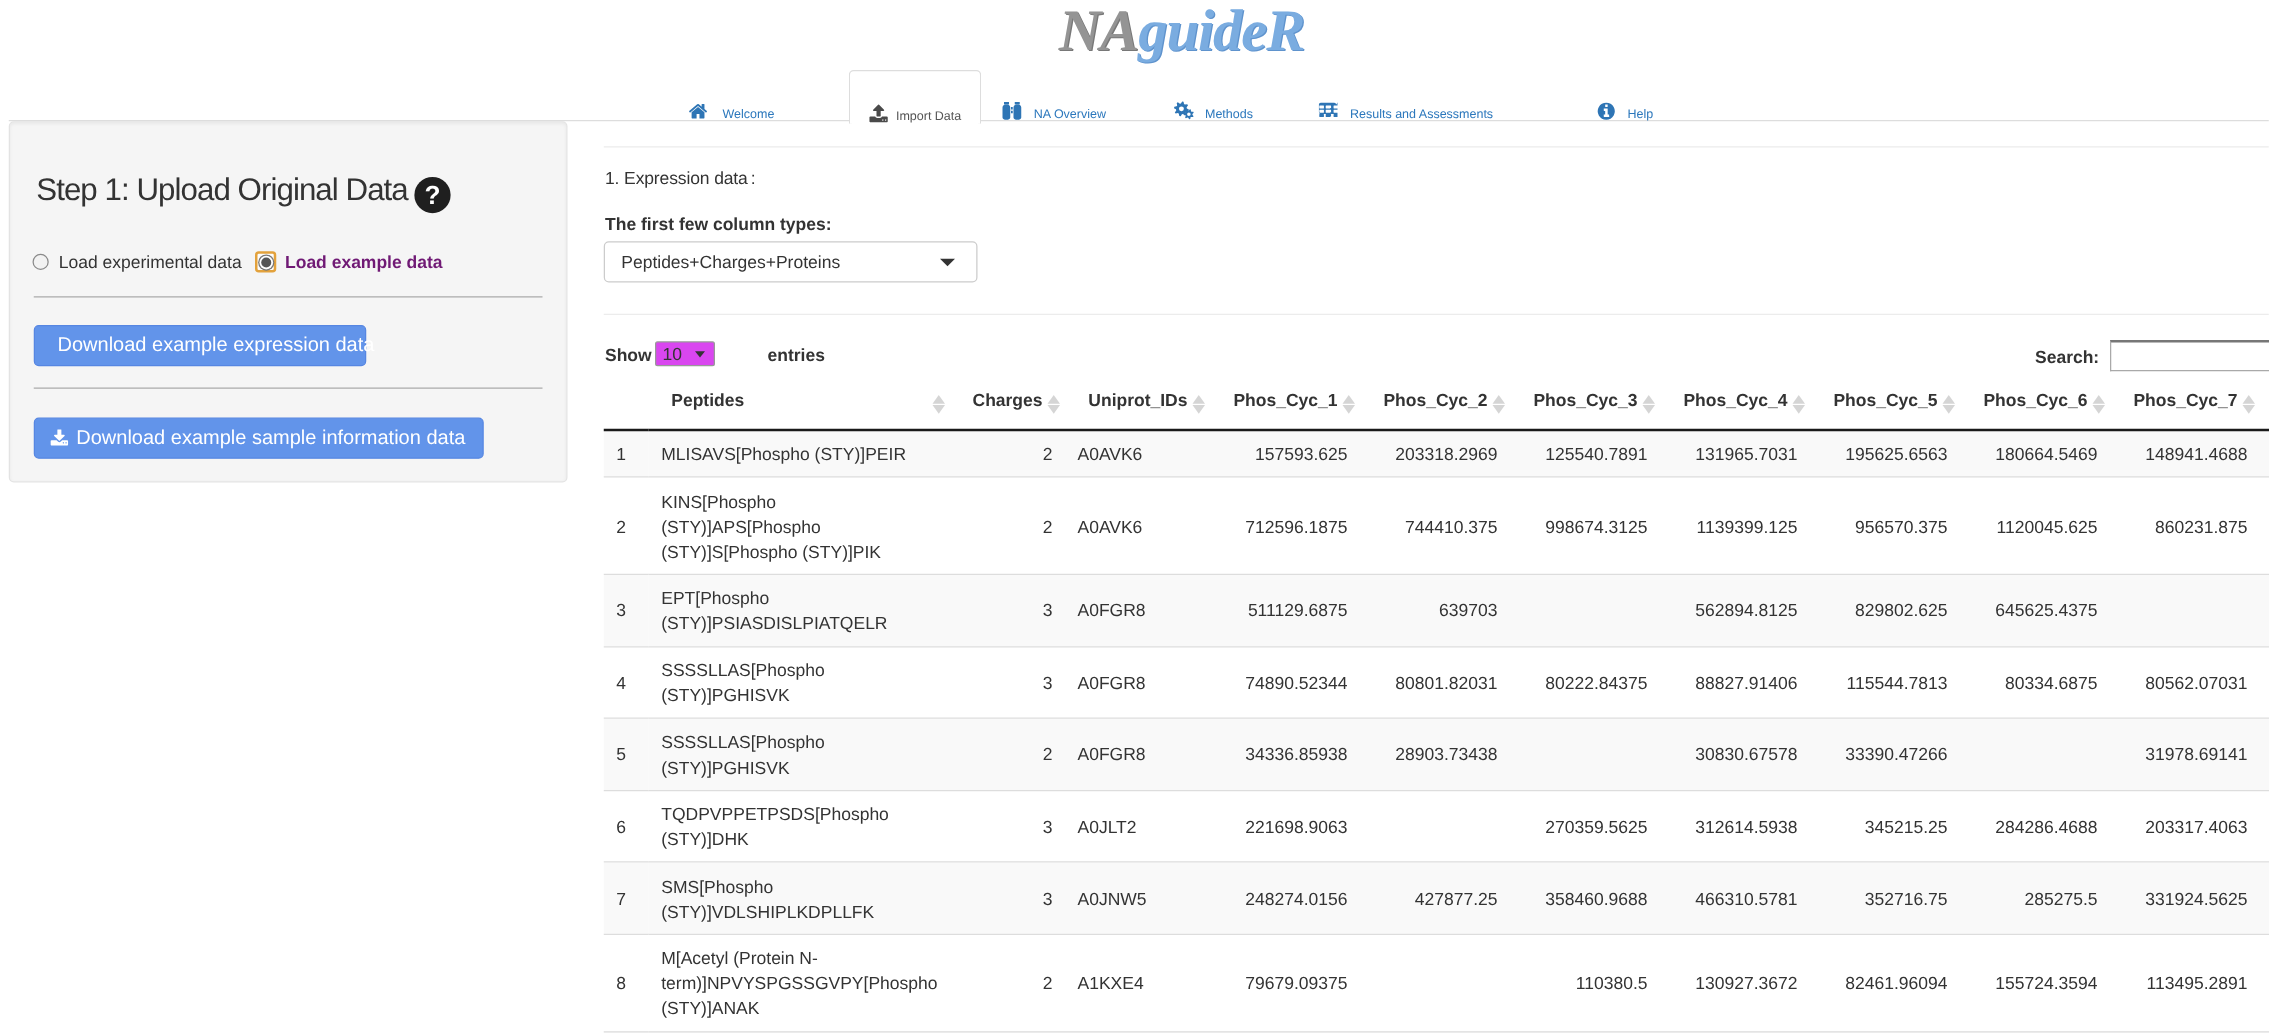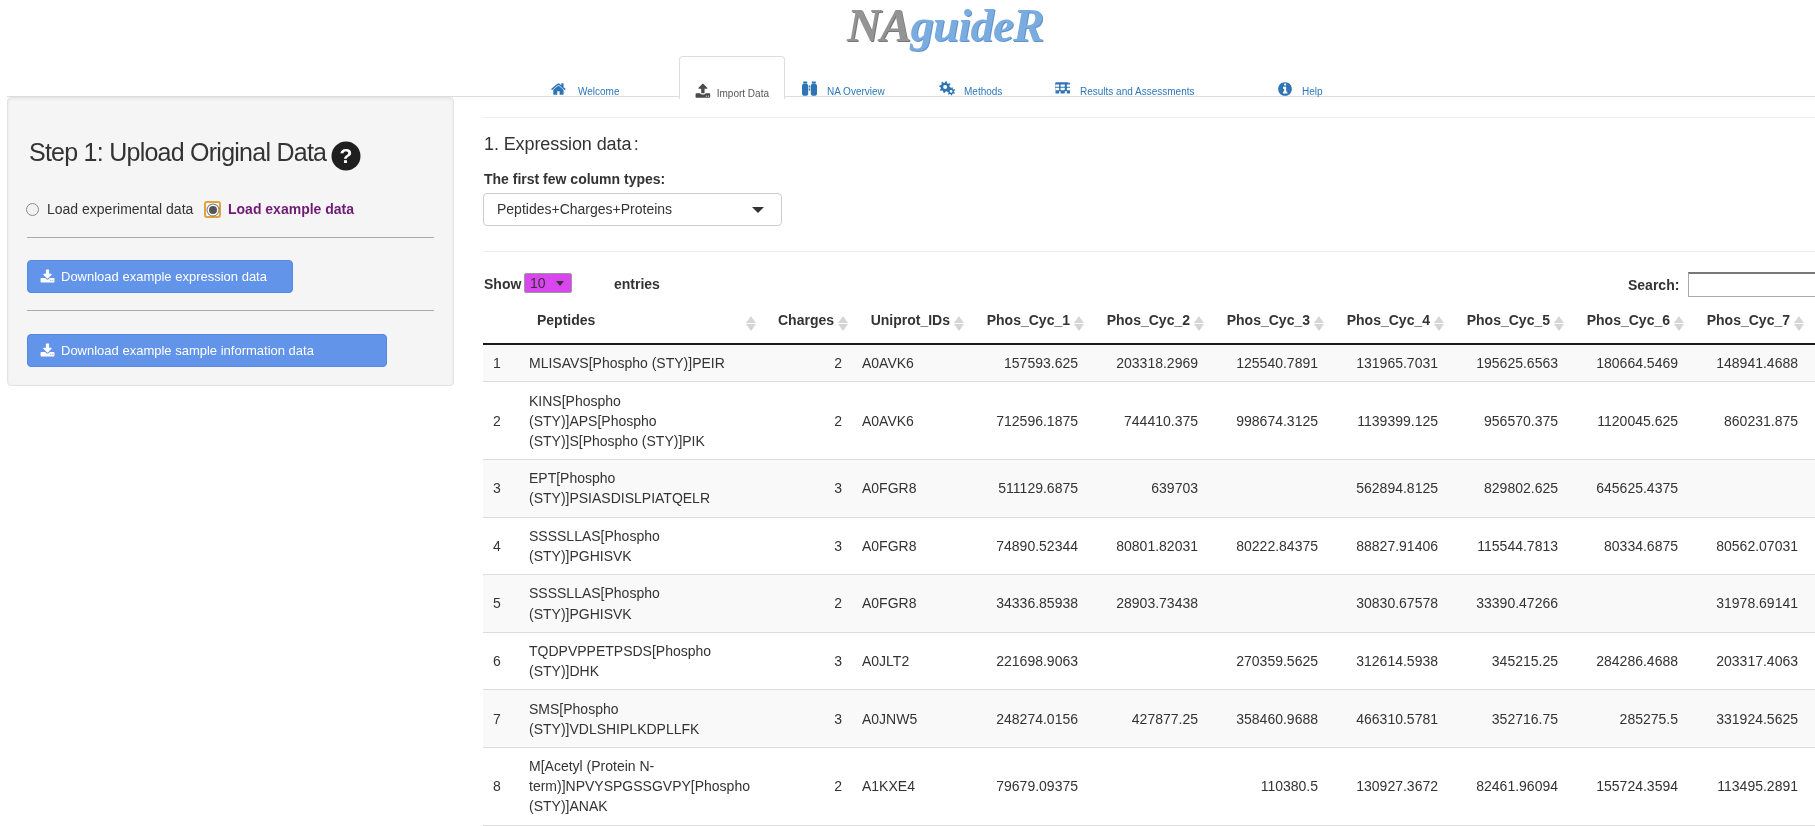--- a/index.html
+++ b/index.html
@@ -17,26 +17,26 @@
   padding:0 15px; color:#2b77bc; font-size:10px; white-space:nowrap; }
 .tab svg { margin-right:8px; }
 .tab.active { top:56px; height:43px; background:#fff; border:1px solid #ddd;
   border-bottom:none; border-radius:4px 4px 0 0; color:#555; z-index:3; }
 
 #well { position:absolute; left:7px; top:97px; width:447px; height:289px;
   background:#f5f5f5; border:1px solid #e3e3e3; border-radius:4px;
   box-shadow:inset 0 1px 3px rgba(0,0,0,.06); }
 #qicon { position:absolute; left:330px; top:140px; }
 .dlbtn { position:absolute; left:27px; height:33px; white-space:nowrap; background:#6294ea;
-  border:1px solid #5686e2; border-radius:4px; color:#fff; font-size:13px;
+  border:1px solid #5686e2; border-radius:4px; color:#fff; font-size:16px;
   display:flex; align-items:center; padding:0 12px; }
 .dlbtn svg { margin-right:6px; }
 
 .mhr { position:absolute; height:1px; background:#ececec; }
-#h4x { position:absolute; left:484px; top:134px; font-size:18px; letter-spacing:-0.1px; font-weight:500; color:#333; }
+#h4x { position:absolute; left:484px; top:134px; font-size:14px; letter-spacing:-0.1px; font-weight:500; color:#333; }
 #lblcol { position:absolute; left:484px; top:171px; font-size:14px; font-weight:bold; color:#333; }
 #selbox { position:absolute; left:483px; top:193px; width:299px; height:33px;
   background:#fff; border:1px solid #ccc; border-radius:4px; font-size:14px; color:#333;text-align:center; }
 #selbox .txt { position:absolute; left:13px; top:7px; }
 #selbox .caret { position:absolute; right:17px; top:13px; width:0; height:0;
   border-left:6px solid transparent; border-right:6px solid transparent;
   border-top:6px solid #333; }
 #lenctl { position:absolute; left:484px; top:276px; font-size:14px; font-weight:bold; color:#333; }
 #lensel { position:absolute; left:524px; top:273px; width:48px; height:20px;
   border:1px solid #999; border-radius:2px; background:#d946ef; font-weight:normal; }

